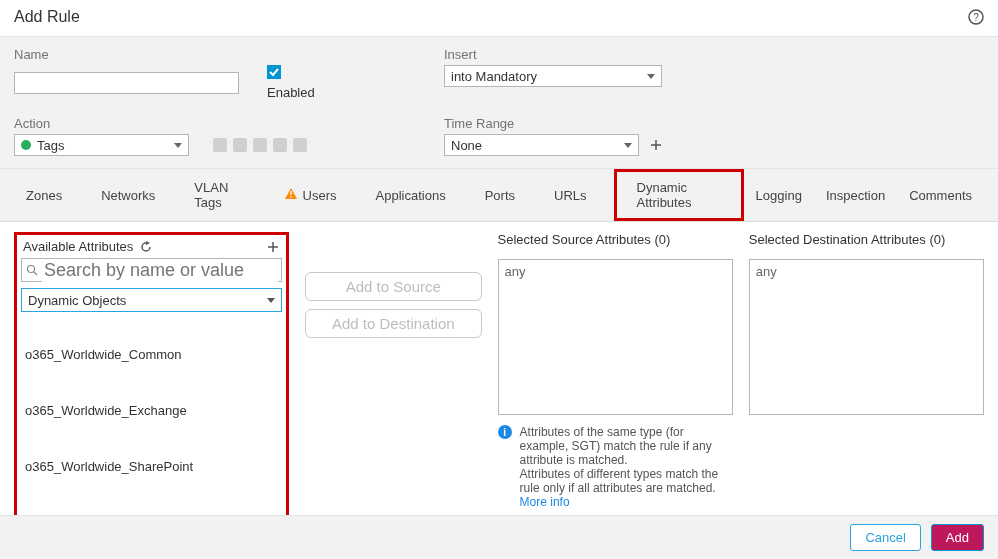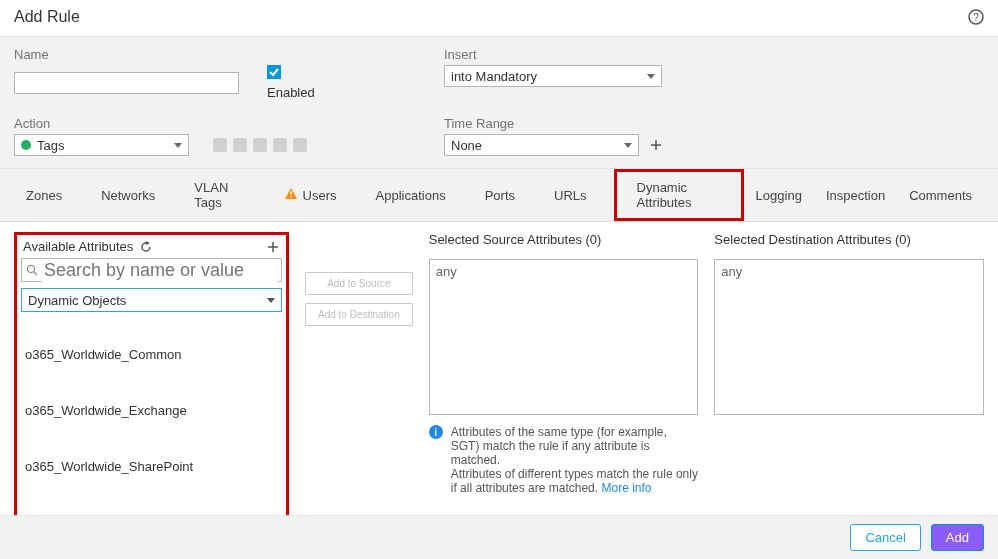--- a/index.html
+++ b/index.html
@@ -102,21 +102,21 @@
     width: 267px; height: 47px;
     border: 1px solid #b5b5b5; background: #fff;
     margin: 0 0 0 4px;
     border-top: none;
   }
   .left-col { display: flex; flex-direction: column; }
   
   .middle-col { display: flex; flex-direction: column; gap: 8px; padding-top: 40px; }
   .btn-ghost {
     border: 1px solid #c9c9c9; color: #bdbdbd; background: #fff;
-    padding: 5px 12px; border-radius: 1px; font-size: 10px; cursor: not-allowed;
+    padding: 5px 26px; border-radius: 6px; font-size: 15px; cursor: not-allowed;
   }
   
   .sel-col { flex: 1; display: flex; flex-direction: column; }
   .sel-col .label { font-size: 13px; color: #333; margin-bottom: 12px; }
   .sel-box {
     border: 1px solid #b5b5b5; background: #fff;
     height: 156px; padding: 4px 6px; font-size: 13px; color: #666;
   }
   .attr-hint {
     display: flex; gap: 8px; margin-top: 10px; font-size: 12px; color: #555;
@@ -132,21 +132,21 @@
     background: #f2f2f2; border-top: 1px solid #e3e3e3;
     padding: 8px 14px; display: flex; justify-content: flex-end; gap: 10px;
   }
   .btn {
     padding: 5px 14px; border-radius: 3px; font-size: 13px; cursor: pointer;
   }
   .btn-cancel {
     background: #fff; border: 1px solid #2aa3e0; color: #2aa3e0;
   }
   .btn-add {
-    background: #8b5cf6; border: 1px solid #0096d6; color: #fff;
+    background: #be185d; border: 1px solid #0096d6; color: #fff;
   }
   .col-left { width: 390px; }
   .col-right { flex: 1; }
 </style>
 </head>
 <body>
 
 <div class="dialog">
 
   <div class="titlebar">

